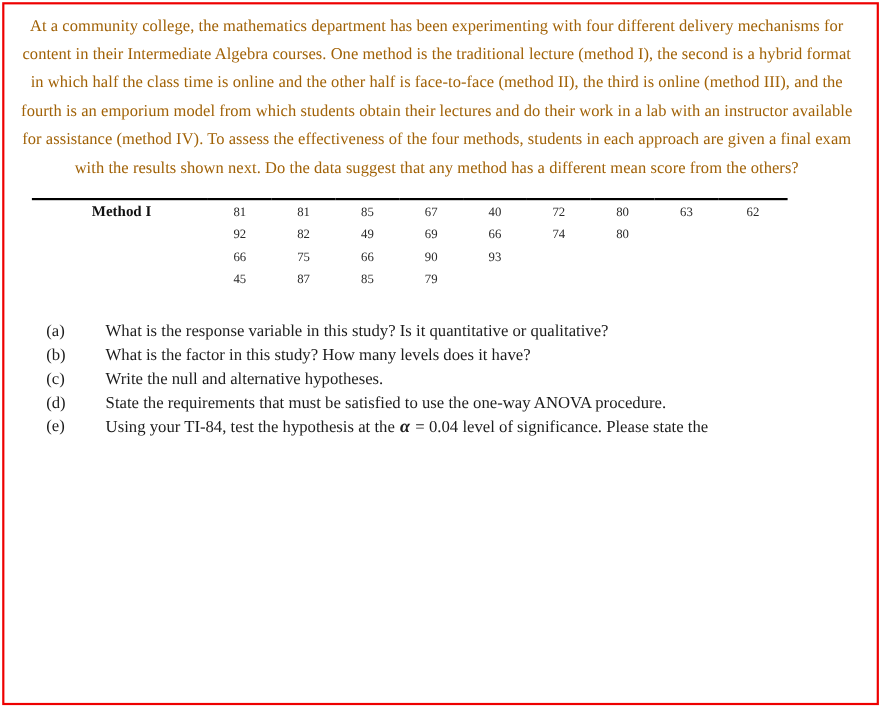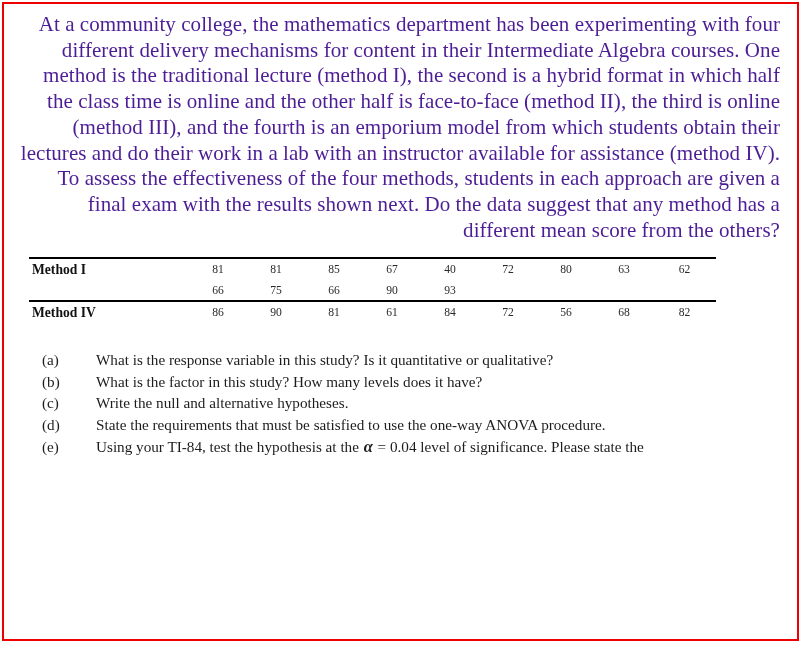--- a/index.html
+++ b/index.html
@@ -29,24 +29,24 @@
 
   #content {
     position: absolute;
     left: 10px;
     top: 8px;
     width: 770px;
   }
 
   
   .prompt {
-    font-size: 21px;
+    font-size: 15px;
     line-height: 25.7px;
-    text-align: right;
-    color: #4c1d95;
+    text-align: center;
+    color: #a16207;
     width: 766px;
     margin: 0 0 6px 0;
     letter-spacing: 0.05px;
   }
 
   
   .table-wrap {
     margin-top: 14px;
     margin-left: 15px;
     width: 687px;
@@ -59,21 +59,21 @@
   table.data td {
     padding: 0;
     font-size: 11.6px;
     color: #2a2a2a;
     height: 20.5px;
     vertical-align: middle;
     text-align: center;
     font-family: "Liberation Serif", "DejaVu Serif", serif;
   }
   table.data td.label {
-    text-align: left;
+    text-align: center;
     font-size: 13.6px;
     font-weight: bold;
     color: #111111;
     padding-left: 3px;
     width: 160px;
   }
   tr.grouptop > td {
     border-top: 2.2px solid #000000;
   }
   tr.lastrow > td {
@@ -144,47 +144,59 @@
             <td>81</td>
             <td>81</td>
             <td>85</td>
             <td>67</td>
             <td>40</td>
             <td>72</td>
             <td>80</td>
             <td>63</td>
             <td>62</td>
           </tr>
+          <tr>
+            <td class="label"></td>
+            <td>92</td>
+            <td>82</td>
+            <td>49</td>
+            <td>69</td>
+            <td>66</td>
+            <td>74</td>
+            <td>80</td>
+            <td></td>
+            <td></td>
+          </tr>
 
           <tr>
             <td class="label"></td>
             <td>66</td>
             <td>75</td>
             <td>66</td>
             <td>90</td>
             <td>93</td>
             <td></td>
             <td></td>
             <td></td>
             <td></td>
           </tr>
 
-
-          <tr class="grouptop">
-            <td class="label">Method IV</td>
-            <td>86</td>
-            <td>90</td>
-            <td>81</td>
-            <td>61</td>
-            <td>84</td>
-            <td>72</td>
-            <td>56</td>
-            <td>68</td>
-            <td>82</td>
-          </tr>
+          <tr>
+            <td class="label"></td>
+            <td>45</td>
+            <td>87</td>
+            <td>85</td>
+            <td>79</td>
+            <td></td>
+            <td></td>
+            <td></td>
+            <td></td>
+            <td></td>
+          </tr>
+
         </tbody>
       </table>
     </div>
 
     <div class="questions">
       <div class="q">
         <span class="marker">(a)</span>
         <span class="qtext">What is the response variable in this study? Is it quantitative or qualitative?</span>
       </div>
       <div class="q">

